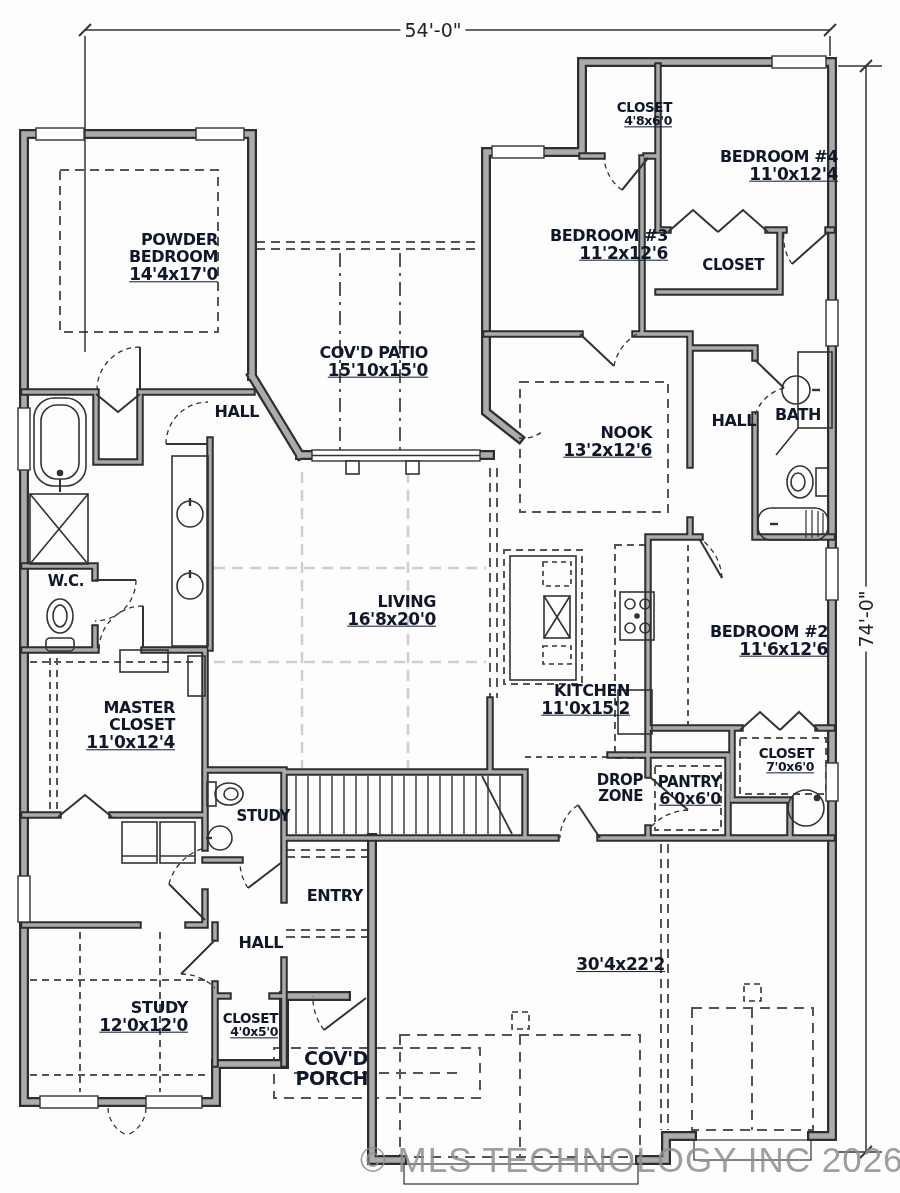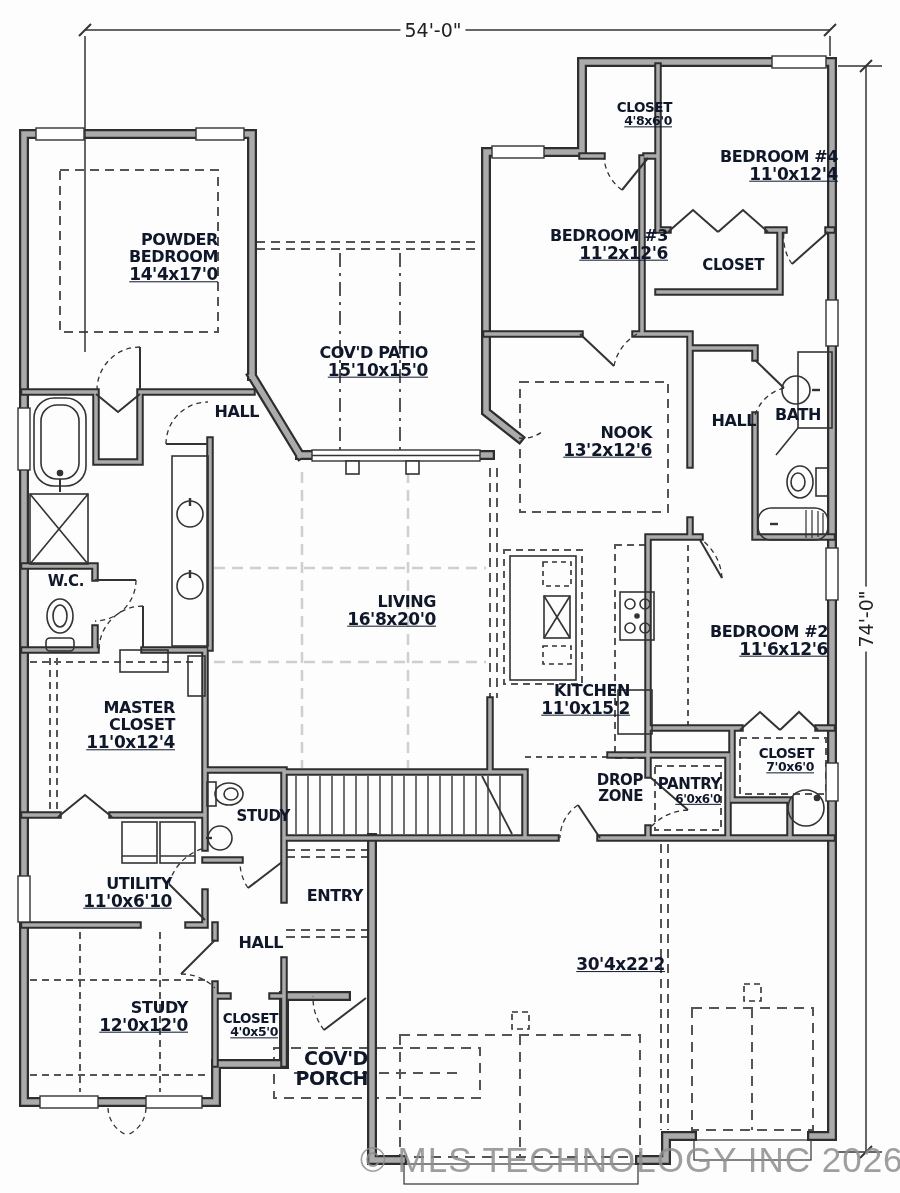--- a/index.html
+++ b/index.html
@@ -6,21 +6,21 @@
   #plan-wrap{position:relative;width:900px;height:1193px;background:#fdfdfd;overflow:hidden;
     font-family:"DejaVu Sans", sans-serif;}
   svg{position:absolute;left:0;top:0;}
   .lbl{position:absolute;transform:translate(-50%,-50%);text-align:right;font-weight:700;
     color:#0f172a;line-height:1.05;letter-spacing:-0.4px;white-space:normal;}
   .lbl .nm{display:block;font-size:16px;}
   .lbl .sz{display:block;font-size:17px;text-decoration:underline;}
   .lbl.small .nm{font-size:13.5px;}
   .lbl.small .sz{font-size:12.5px;}
   .lbl.mid .nm{font-size:15px;}
-  .lbl.mid .sz{font-size:12px;}
+  .lbl.mid .sz{font-size:16px;}
   .dim{position:absolute;transform:translate(-50%,-50%);font-size:19px;font-weight:400;
     color:#222;background:#fdfdfd;padding:0 4px;letter-spacing:0;font-family:"DejaVu Sans", sans-serif;}
   .dim.vert{transform:translate(-50%,-50%) rotate(-90deg);}
   #watermark{position:absolute;left:360px;top:1140px;font-size:35px;letter-spacing:1px;
     color:#8e8e8e;opacity:.85;white-space:nowrap;font-family:"Liberation Sans", sans-serif;}
 </style>
 </head>
 <body>
 
 <div id="plan-wrap">
@@ -424,24 +424,20 @@
 <div class="lbl mid" style="left:245px;top:817px;width:90px">
   <span class="nm">STUDY</span>
 </div>
 <div class="lbl mid" style="left:608px;top:789px;width:70px">
   <span class="nm">DROP ZONE</span>
 </div>
 <div class="lbl mid" style="left:681px;top:791px;width:80px">
   <span class="nm">PANTRY</span>
   <span class="sz">6'0x6'0</span>
 </div>
-<div class="lbl" style="left:112px;top:893px;width:120px">
-  <span class="nm">UTILITY</span>
-  <span class="sz">11'0x6'10</span>
-</div>
 <div class="lbl" style="left:328px;top:896px;width:70px">
   <span class="nm">ENTRY</span>
 </div>
 <div class="lbl" style="left:248px;top:943px;width:70px">
   <span class="nm">HALL</span>
 </div>
 <div class="lbl" style="left:123px;top:1017px;width:130px">
   <span class="nm">STUDY</span>
   <span class="sz">12'0x12'0</span>
 </div>

